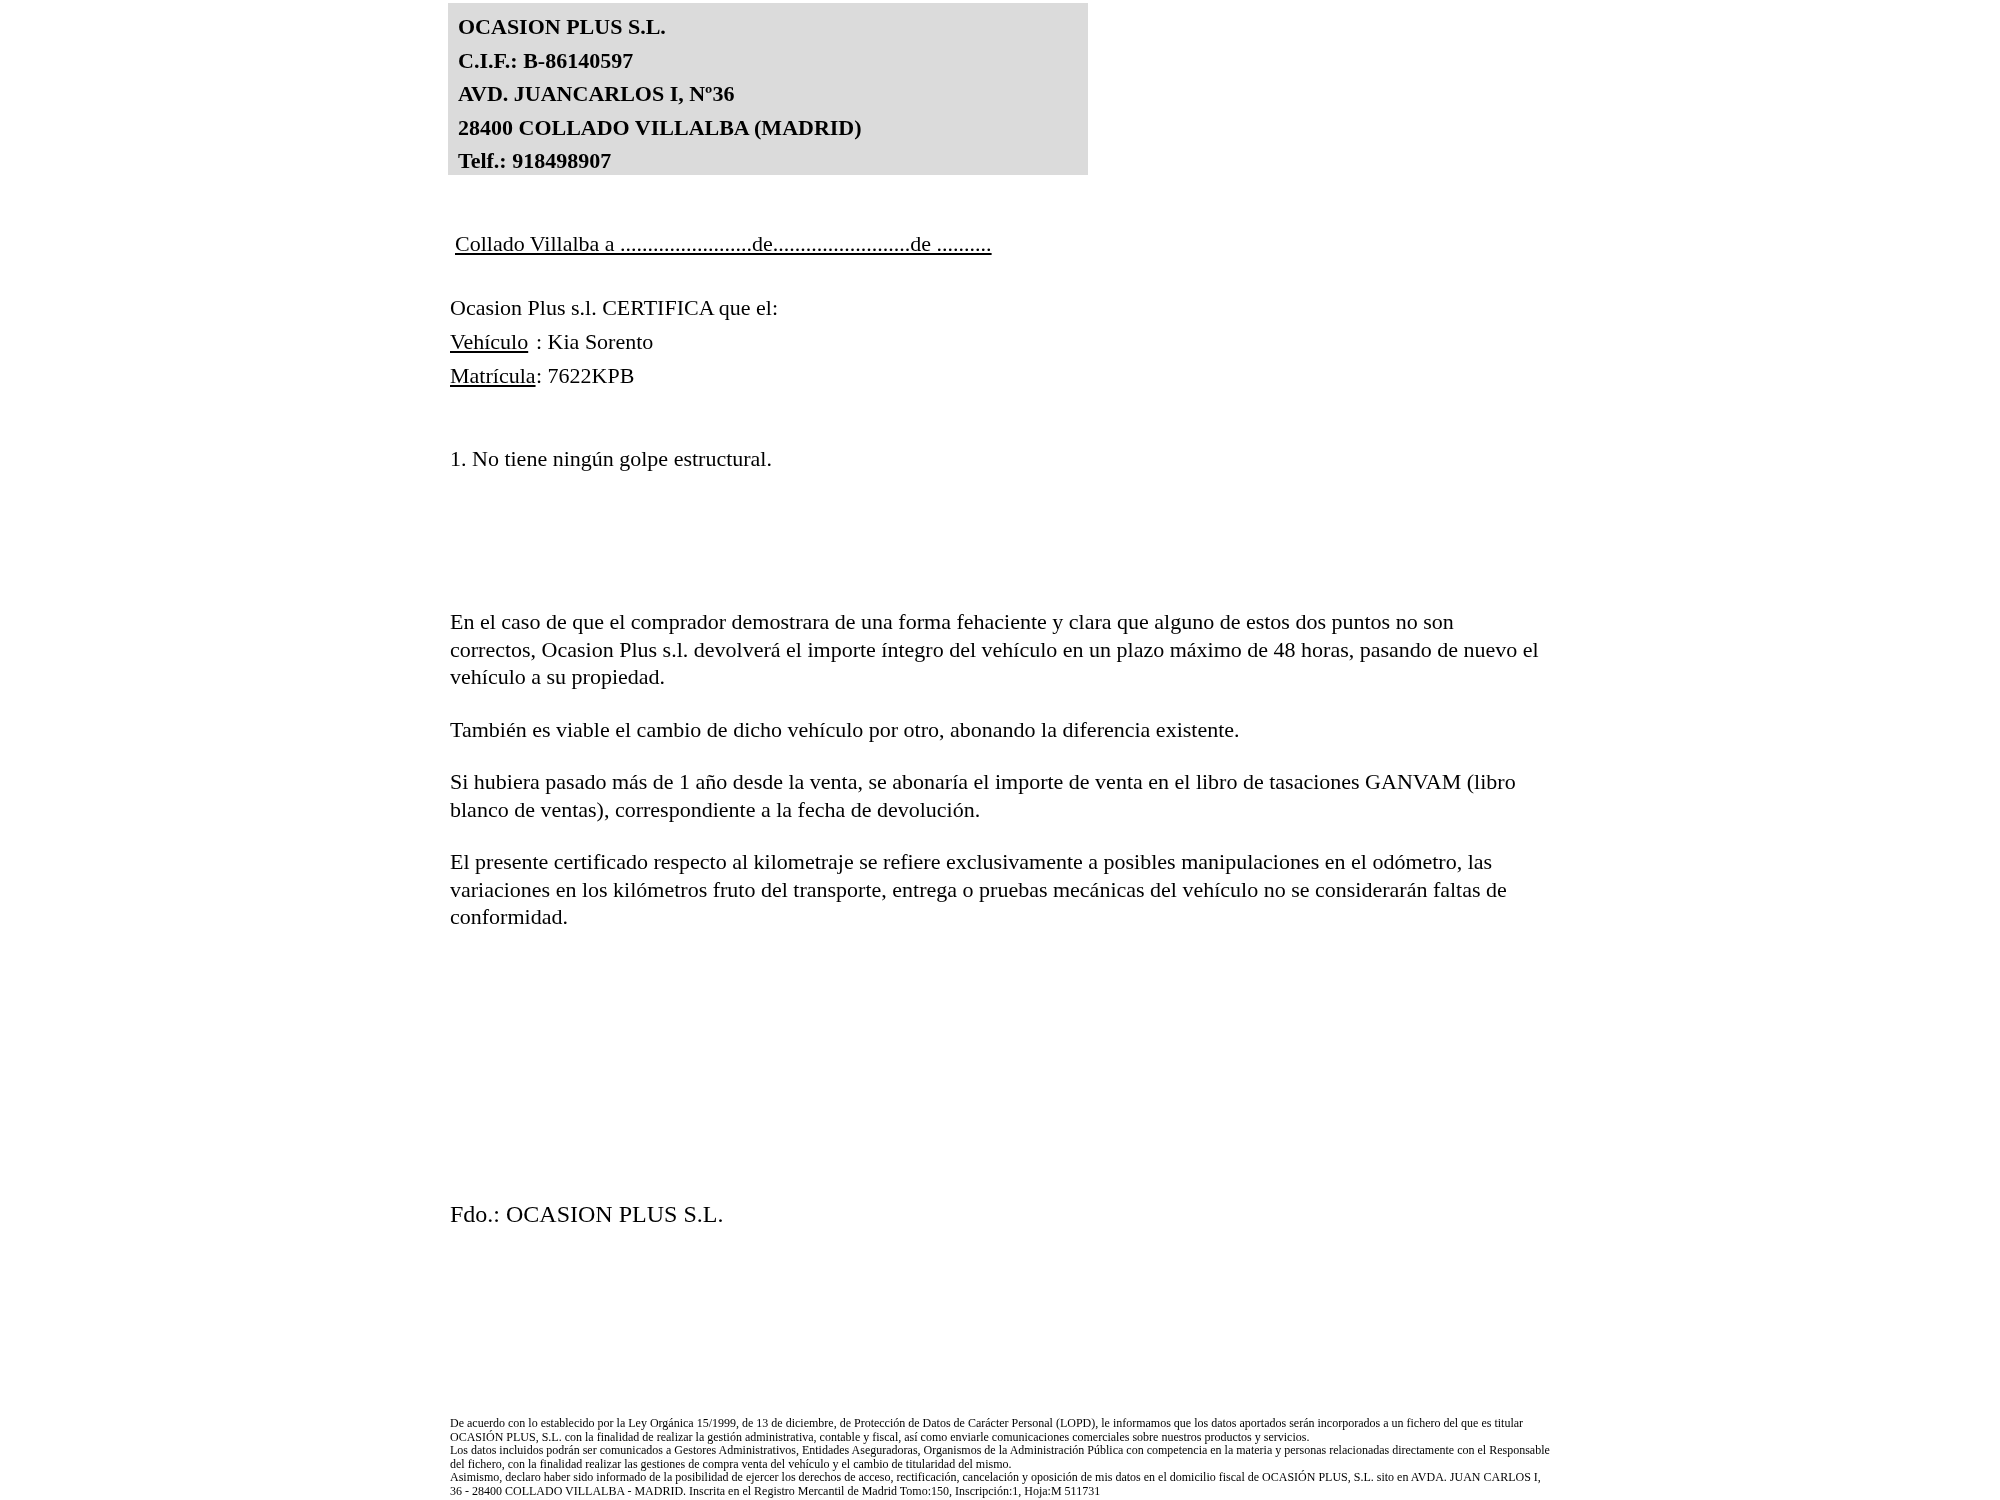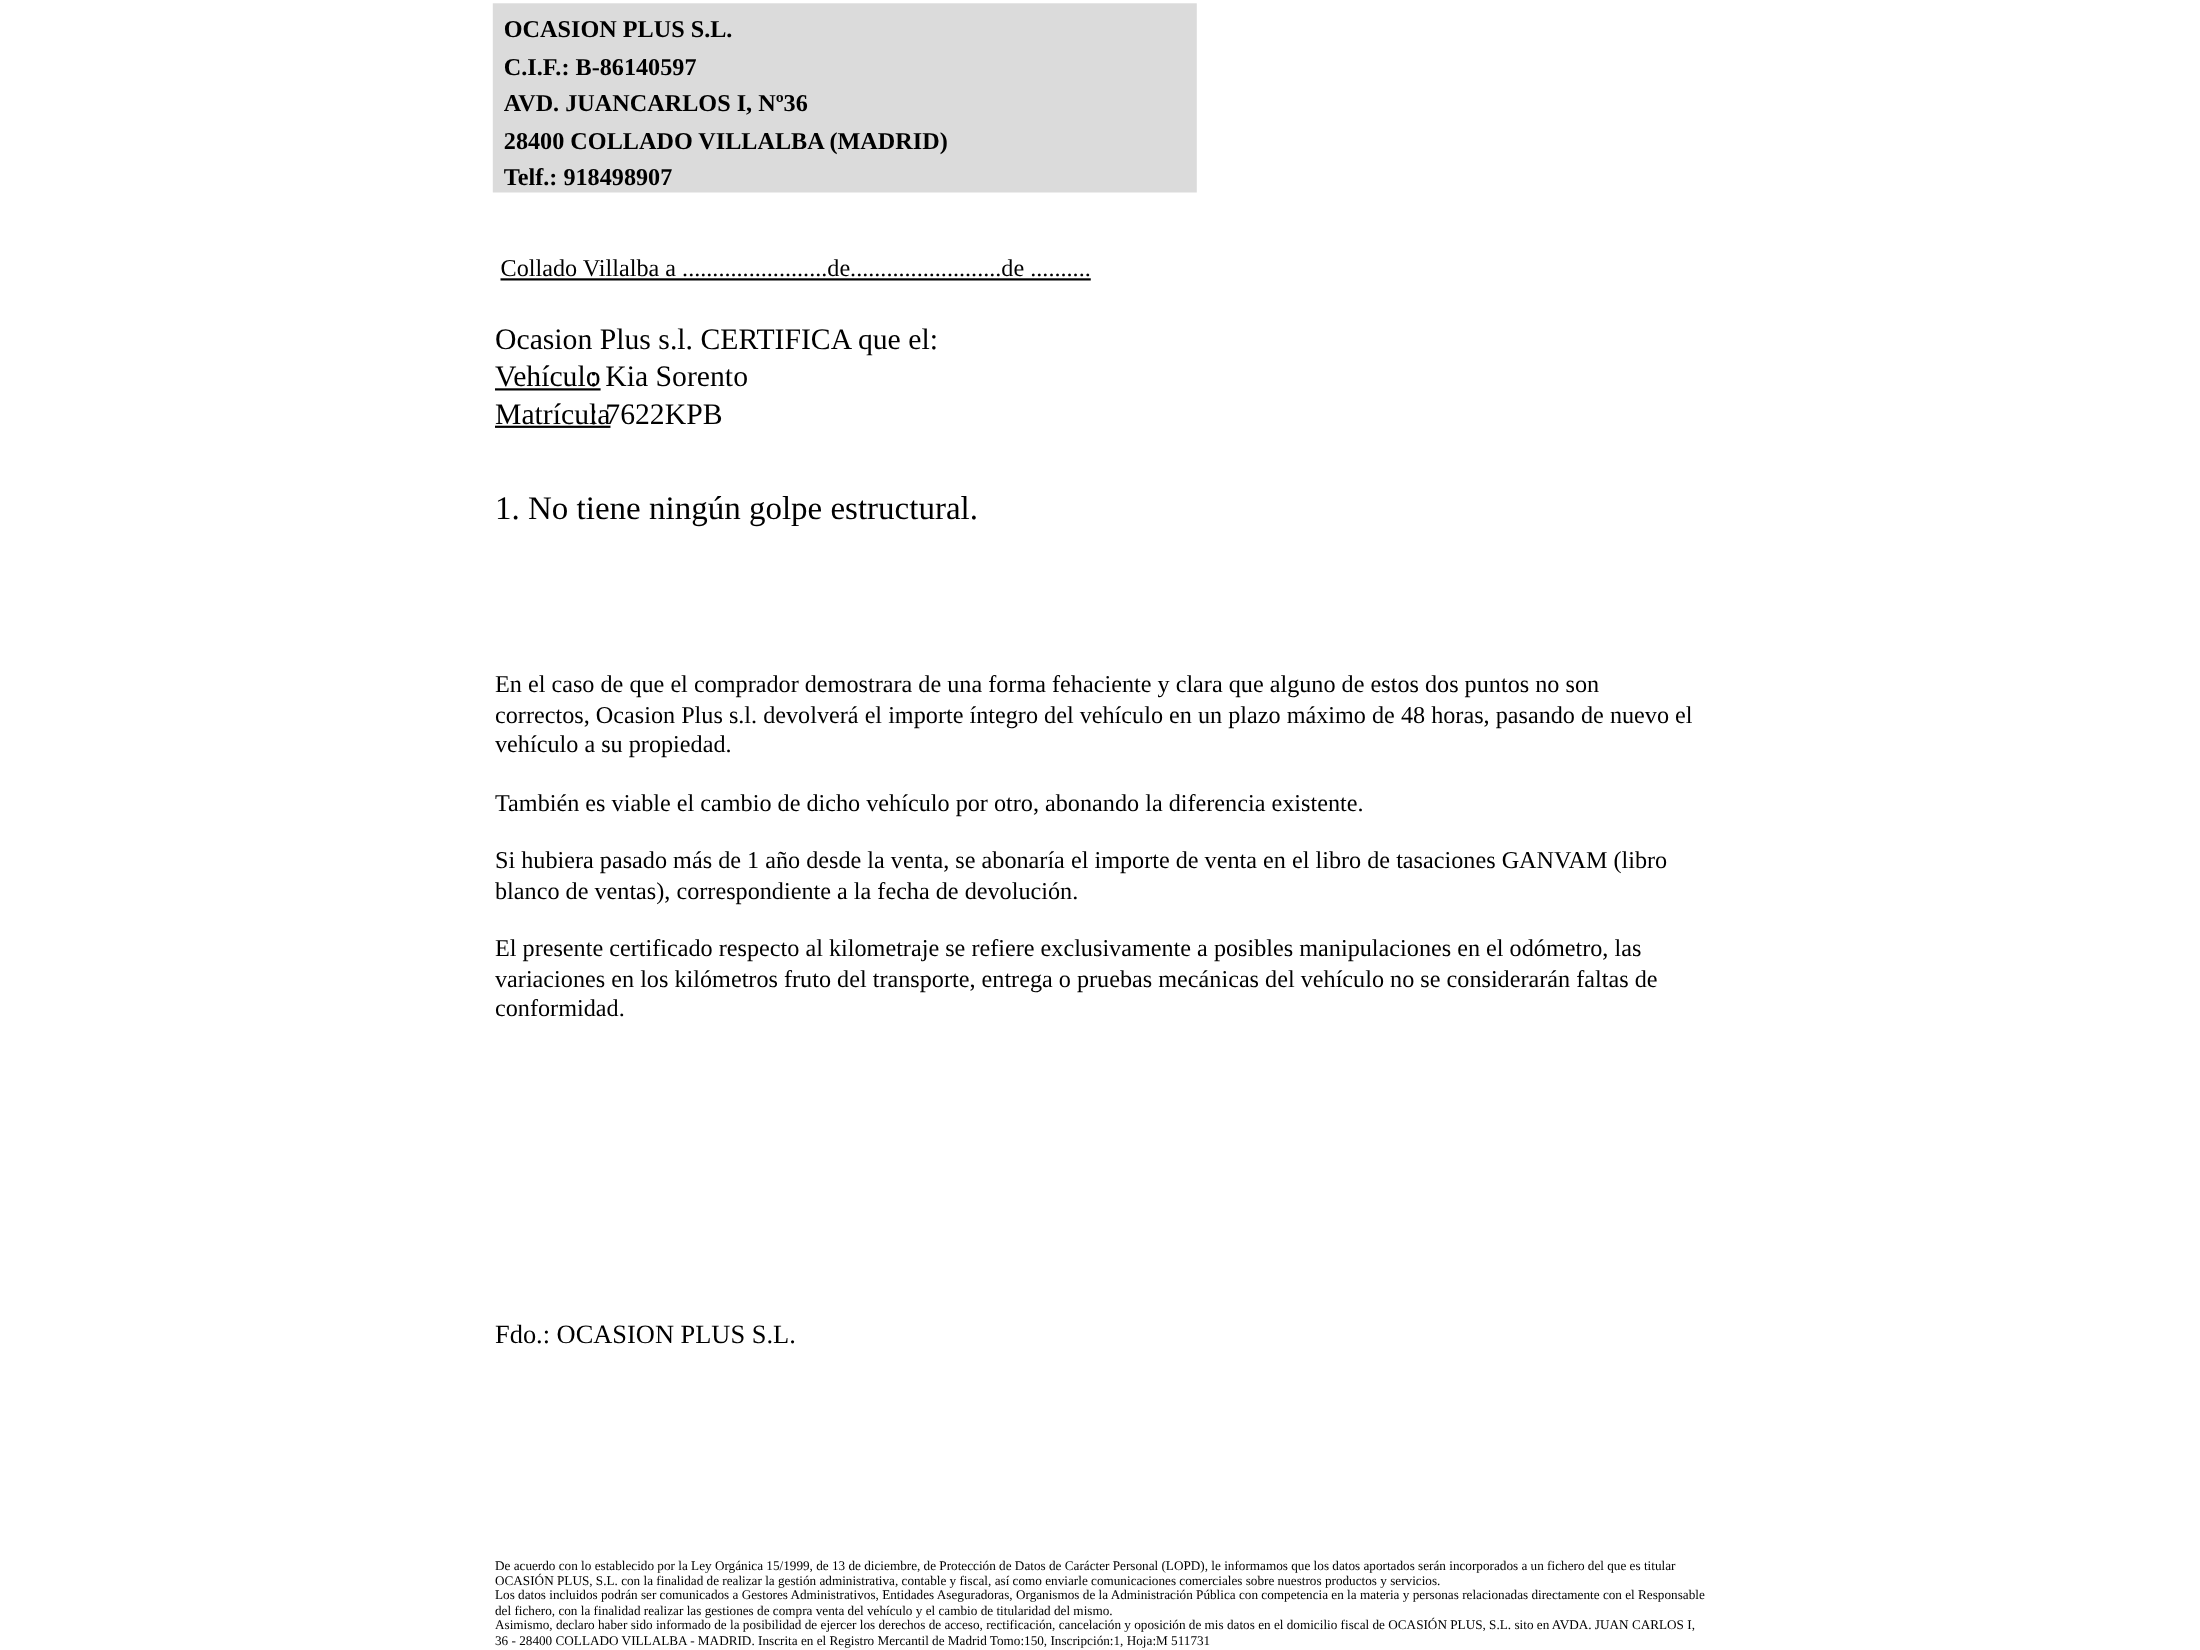--- a/index.html
+++ b/index.html
@@ -41,35 +41,35 @@
     font-size: 22px;
     white-space: nowrap;
     text-decoration: underline;
   }
 
   
   .certify {
     position: absolute;
     left: 450px;
     top: 291px;
-    font-size: 27px;
+    font-size: 22px;
     line-height: 34px;
   }
   .field-label {
     display: inline-block;
     width: 86px;
   }
   .field-label .u {
     text-decoration: underline;
   }
 
   .point {
     position: absolute;
     left: 450px;
-    font-size: 30px;
+    font-size: 22px;
     white-space: nowrap;
   }
   .point-1 { top: 446px; }
   .point-2 { top: 500px; }
 
   .bodytext {
     position: absolute;
     left: 450px;
     top: 608px;
     width: 1092px;

